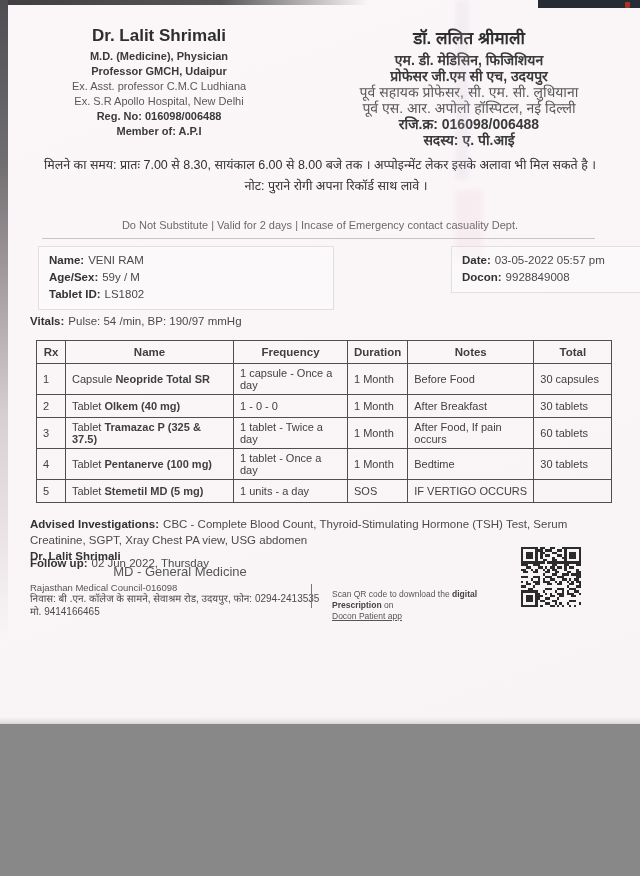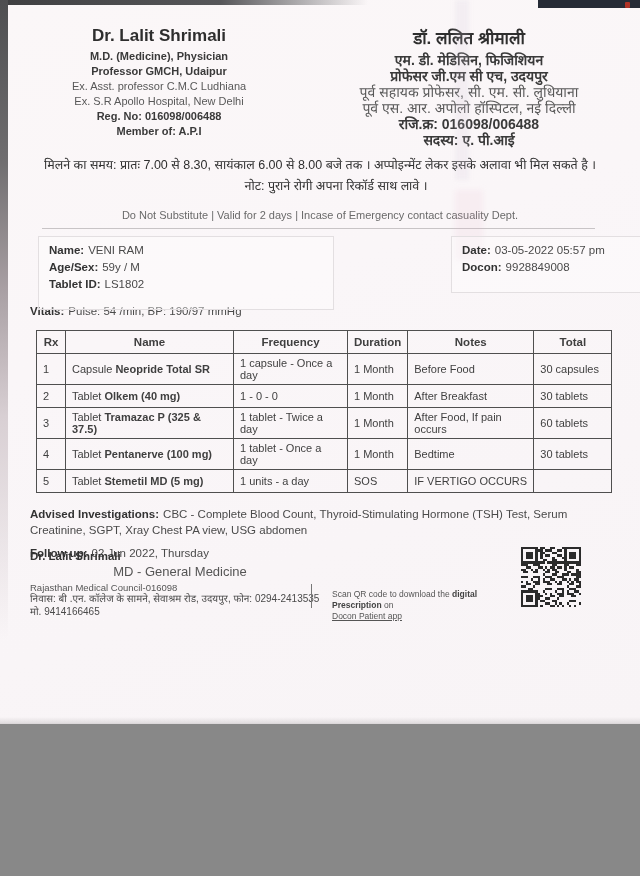--- a/index.html
+++ b/index.html
@@ -31,26 +31,26 @@
   .hdr-right { width:302px; text-align:center; }
   .hdr-name { font-size:17px; font-weight:bold; color:#2e2e2e; margin-bottom:3px; }
   .hdr-line-b { font-size:11px; font-weight:bold; color:#3a3a3a; line-height:15px; }
   .hdr-line-n { font-size:11px; color:#585858; line-height:15px; }
   .hdr-right .hdr-line-b, .hdr-right .hdr-line-n { line-height:16px; font-size:14px; }
 
   
   .notice { text-align:center; margin-top:7px; }
   .notice-hi-1 { font-size:12.5px; color:#2f2f2f; line-height:20px; }
   .notice-hi-2 { font-size:12.5px; color:#2f2f2f; line-height:22px;padding-left:32px; }
-  .notice-en { font-size:11px; color:#6a6a6a; line-height:20px; margin-top:8px; }
+  .notice-en { font-size:11px; color:#6a6a6a; line-height:20px; margin-top:18px; }
   .rule { border-top:1px solid #c8c4c6; margin:3px 45px 0 42px; }
 
   
   .patient { position:relative; margin:7px 14px 0 36px; height:58px; }
-  .pbox { position:absolute; border:1px solid #e3dfe1; background:rgba(255,255,255,0.35); padding:5px 10px 16px 10px; }
+  .pbox { position:absolute; border:1px solid #e3dfe1; background:rgba(255,255,255,0.35); padding:5px 10px 6px 10px; }
   .pbox-left { left:2px; top:0; width:296px; }
   .pbox-right { left:415px; top:0; width:196px; }
   .prow { font-size:11.5px; line-height:17px; color:#4a4a4a; }
   .lbl { font-weight:bold; color:#333; margin-right:4px; }
 
   .vitals { margin:11px 0 0 30px; font-size:11.5px; color:#4a4a4a; }
   .diagnosis { margin:9px 0 0 30px; font-size:11.5px; color:#4a4a4a; }
 
   
   table.rx { border-collapse:collapse; margin:13px 0 0 36px; font-size:11px; color:#3f3f3f; }

